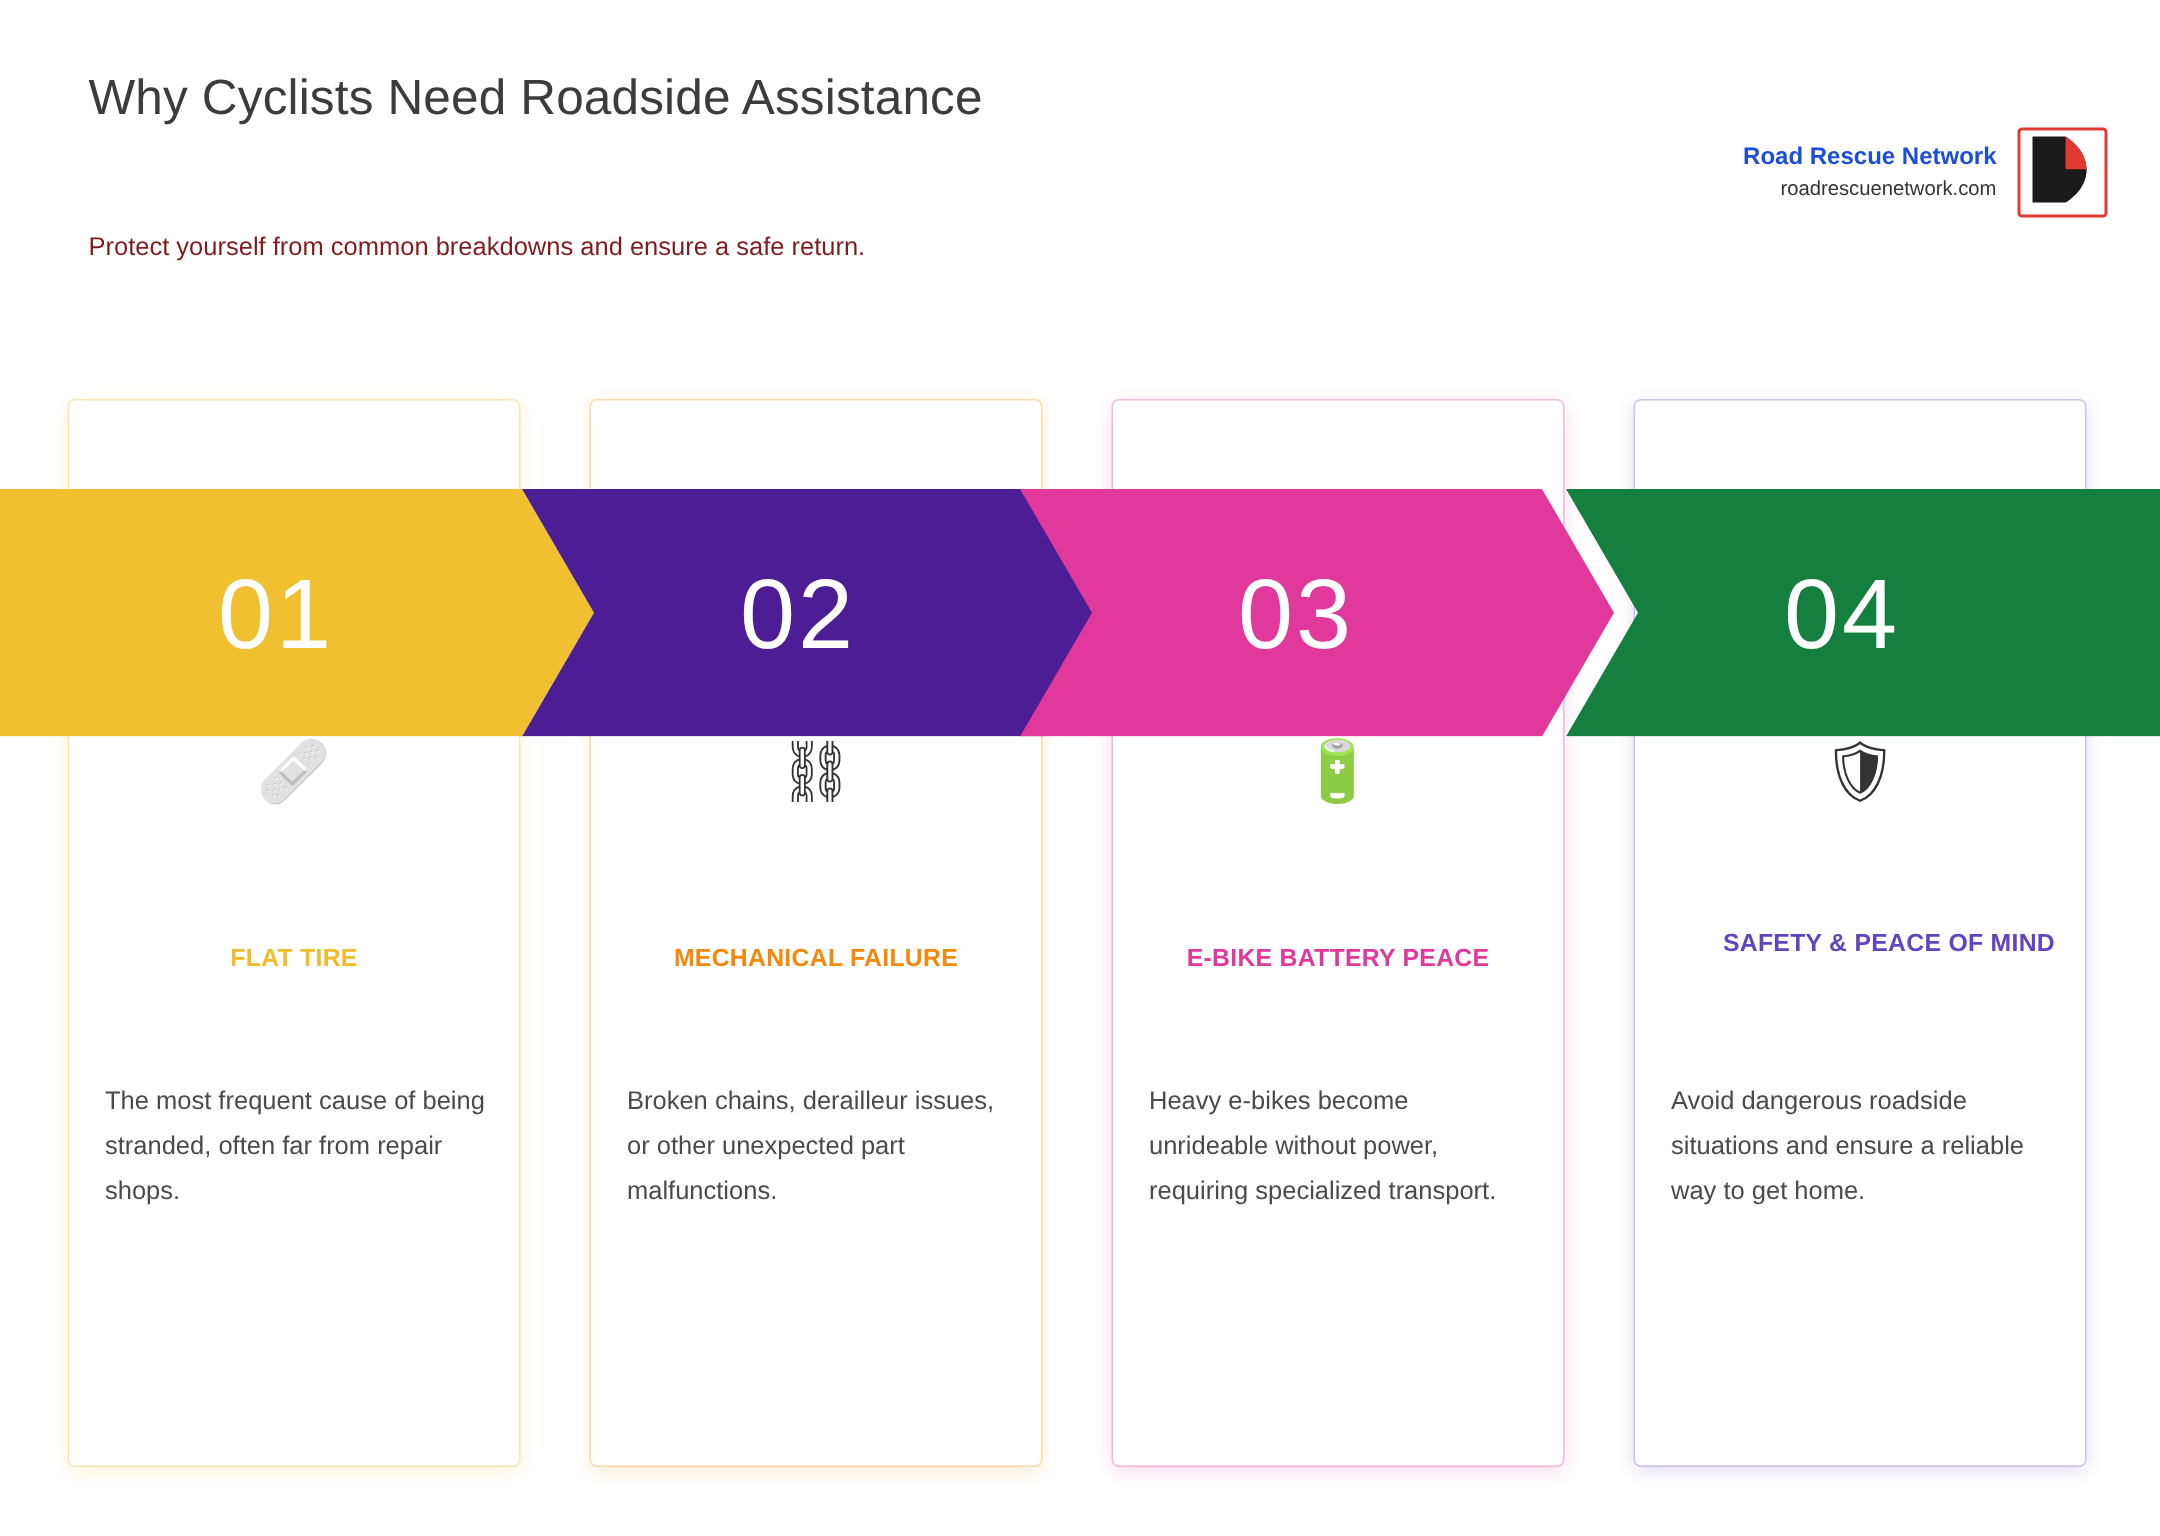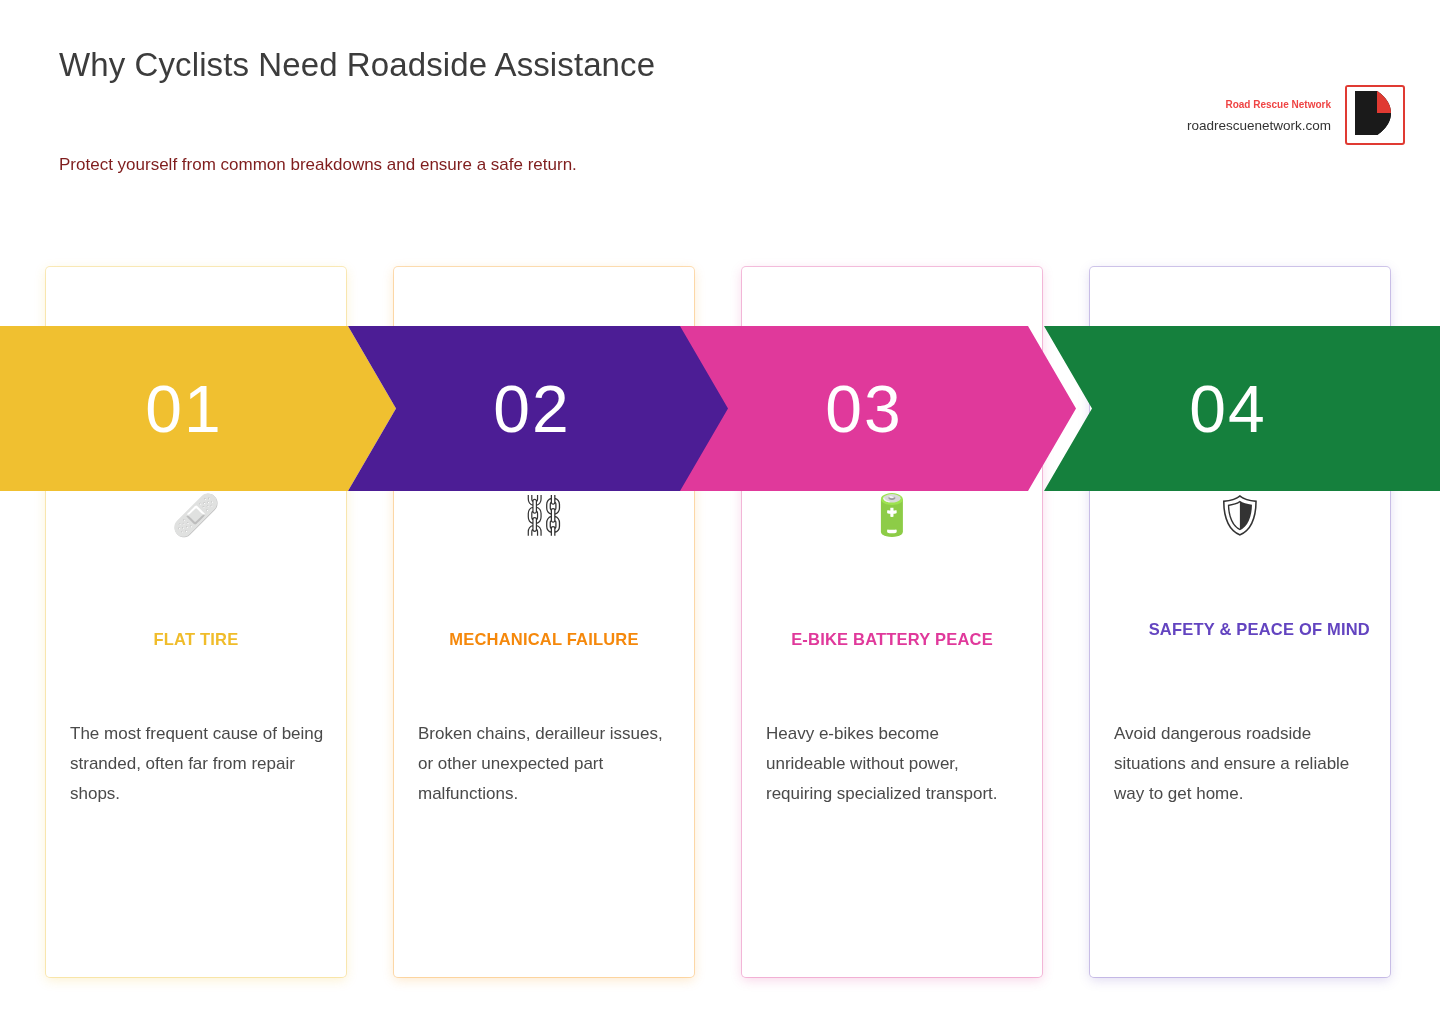--- a/index.html
+++ b/index.html
@@ -51,23 +51,23 @@
     right: 48px;
     top: 85px;
     display: flex;
     align-items: center;
     gap: 14px;
   }
   .brand-text {
     text-align: right;
   }
   .brand-name {
-    font-size: 10px;
+    font-size: 16px;
     font-weight: bold;
-    color: #ef4444;
+    color: #1d4ed8;
     line-height: 22px;
   }
   .brand-url {
     font-size: 13.5px;
     color: #333333;
     line-height: 20px;
   }
   .brand-logo {
     width: 56px;
     height: 56px;

